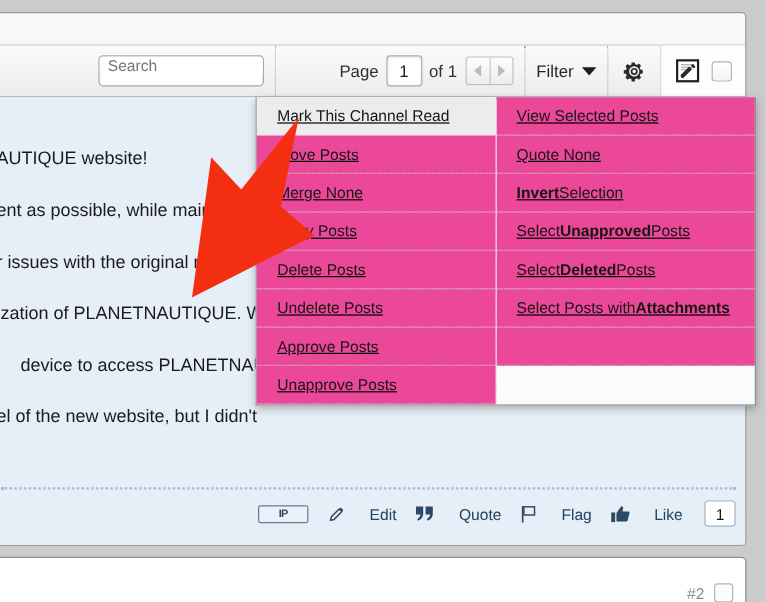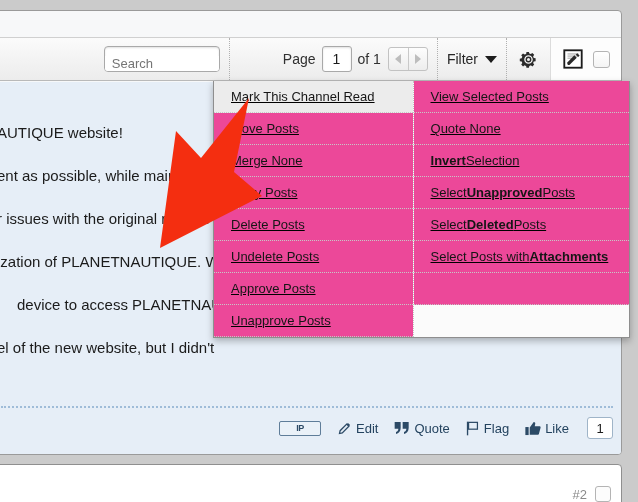--- a/index.html
+++ b/index.html
@@ -66,23 +66,23 @@
     display: flex;
     align-items: center;
     padding: 0 9px;
     border-left: 1px dotted #b0b0b0;
   }
   .tb-group.first { border-left: none; }
 
   
   .searchbox {
     display: flex;
-    align-items: flex-end;
+    align-items: flex-start;
     height: 26px;
-    width: 116px;
+    width: 138px;
     border: 1px solid #a9a9a9;
     border-radius: 4px;
     background: #fff;
     box-shadow: inset 0 1px 2px rgba(0,0,0,.12);
     overflow: hidden;
   }
   .searchbox input {
     flex: 1 1 auto;
     border: none;
     outline: none;
@@ -210,21 +210,21 @@
     border-top: 2px dotted #9fbcd8;
     display: flex;
     align-items: center;
     justify-content: flex-end;
     gap: 16px;
     padding-top: 2px;
   }
   .act {
     display: flex;
     align-items: center;
-    gap: 4px;
+    gap: 20px;
     font-size: 13px;
     color: #24435f;
     cursor: pointer;
   }
   .ip-badge {
     width: 42px; height: 15px;
     border: 1px solid #5f7d99;
     border-radius: 2px;
     background: #eaf1f8;
     font-size: 9px;

